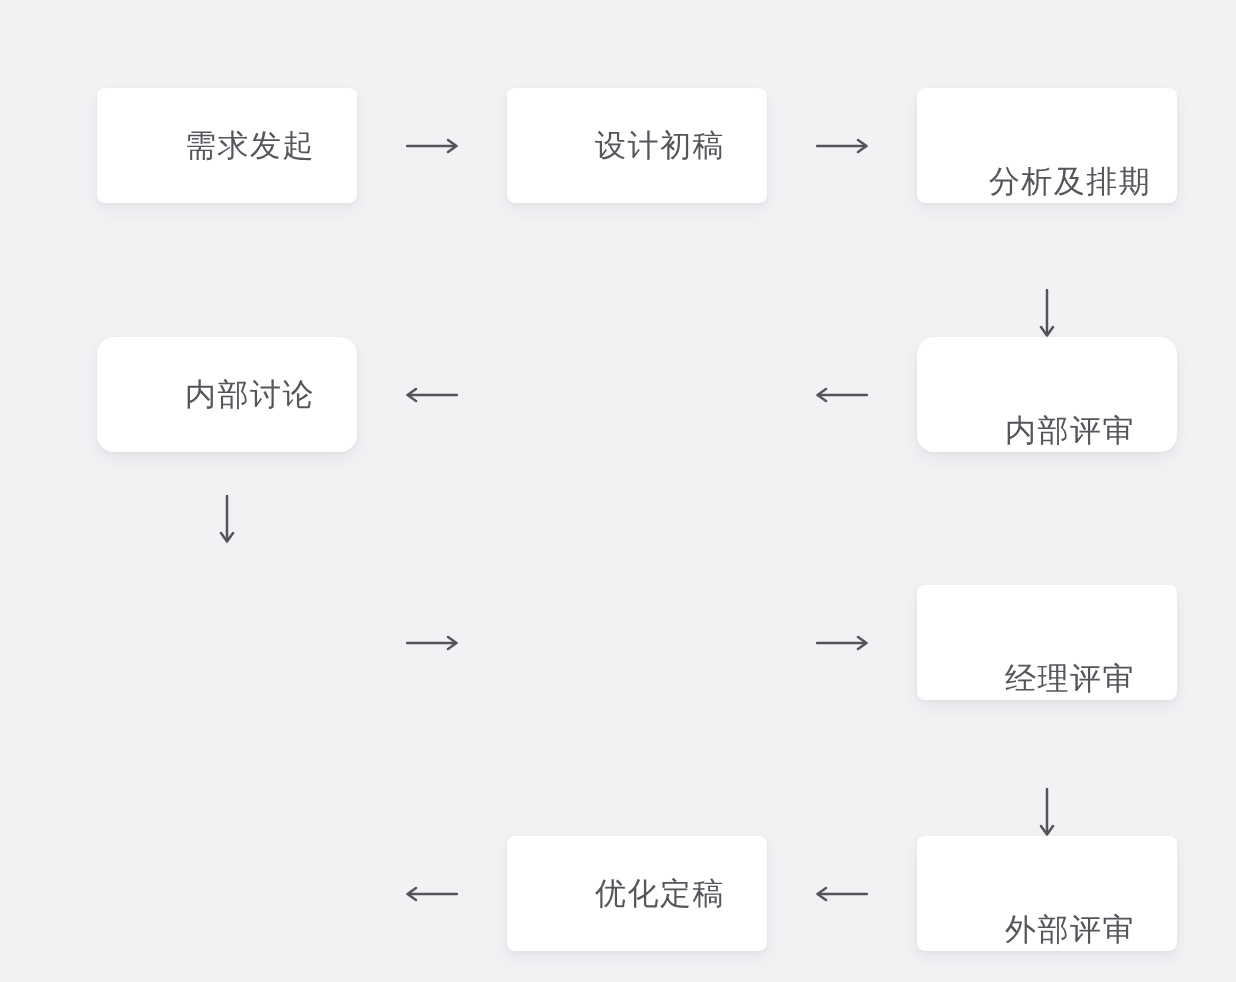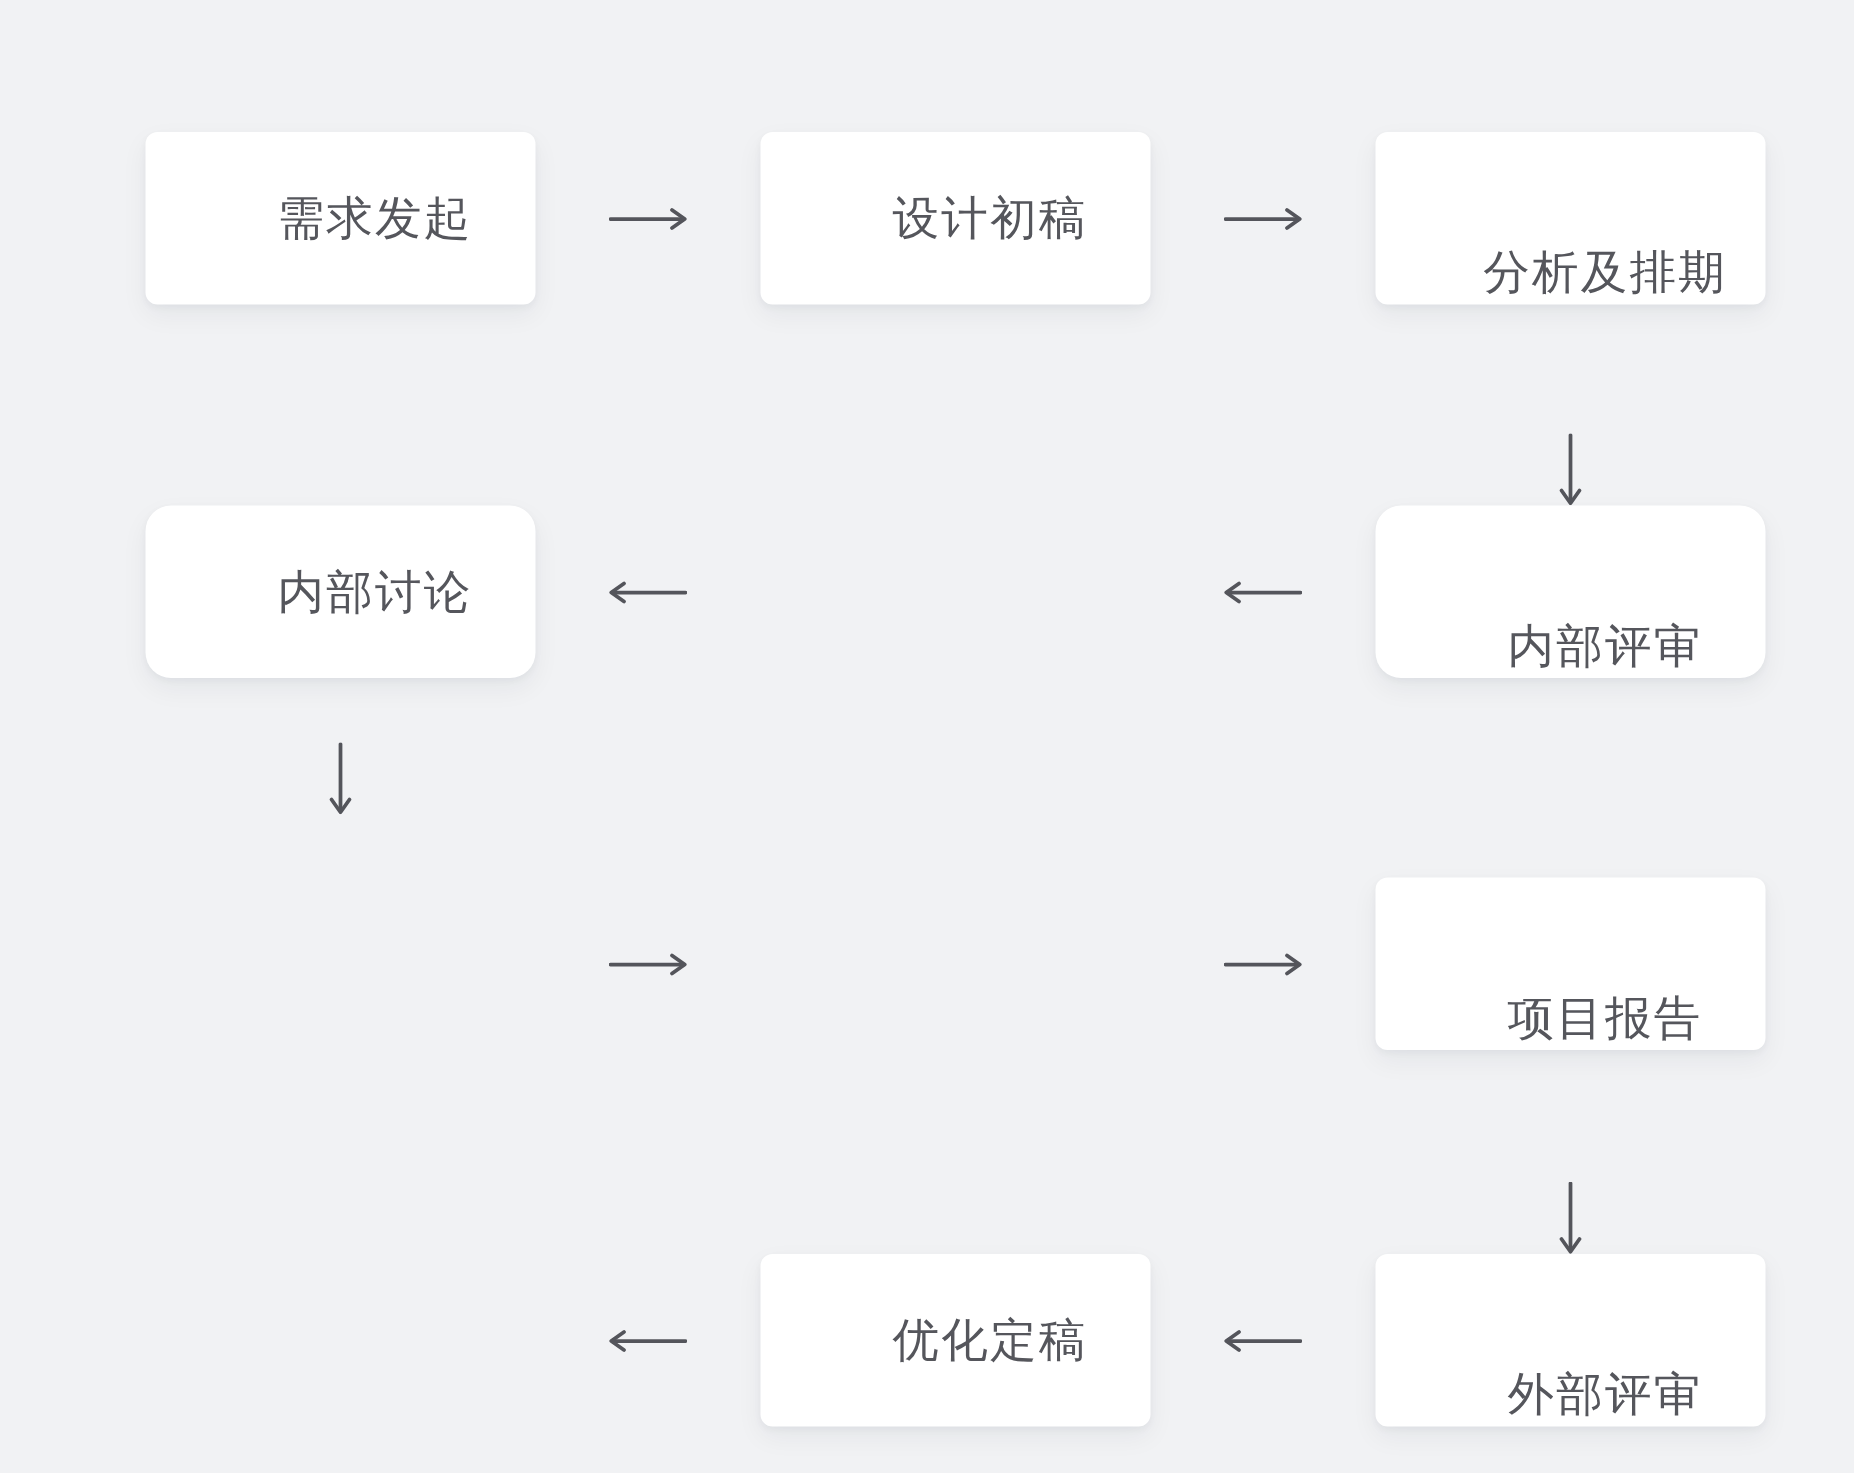--- a/index.html
+++ b/index.html
@@ -120,21 +120,21 @@
       <path d="M42 3 L50.5 9 L42 15" stroke="currentColor" stroke-width="2.5" stroke-linecap="round" stroke-linejoin="round" fill="none"></path>
     </svg>
   </div>
   <div class="arrow r3 c4">
     <svg width="52" height="18" viewBox="0 0 52 18" aria-hidden="true">
       <path d="M1 9 H48" stroke="currentColor" stroke-width="2.5" stroke-linecap="round" fill="none"></path>
       <path d="M42 3 L50.5 9 L42 15" stroke="currentColor" stroke-width="2.5" stroke-linecap="round" stroke-linejoin="round" fill="none"></path>
     </svg>
   </div>
   <div class="node r3 c5">
-    <span>项目报告</span>
+    <span>经理评审</span>
   </div>
 
   <div class="arrow gr34 c5">
     <svg width="18" height="48" viewBox="0 0 18 48" aria-hidden="true">
       <path d="M9 1 V44" stroke="currentColor" stroke-width="2.5" stroke-linecap="round" fill="none"></path>
       <path d="M3 38 L9 46.5 L15 38" stroke="currentColor" stroke-width="2.5" stroke-linecap="round" stroke-linejoin="round" fill="none"></path>
     </svg>
   </div>
 
   <div class="arrow r4 c2">

